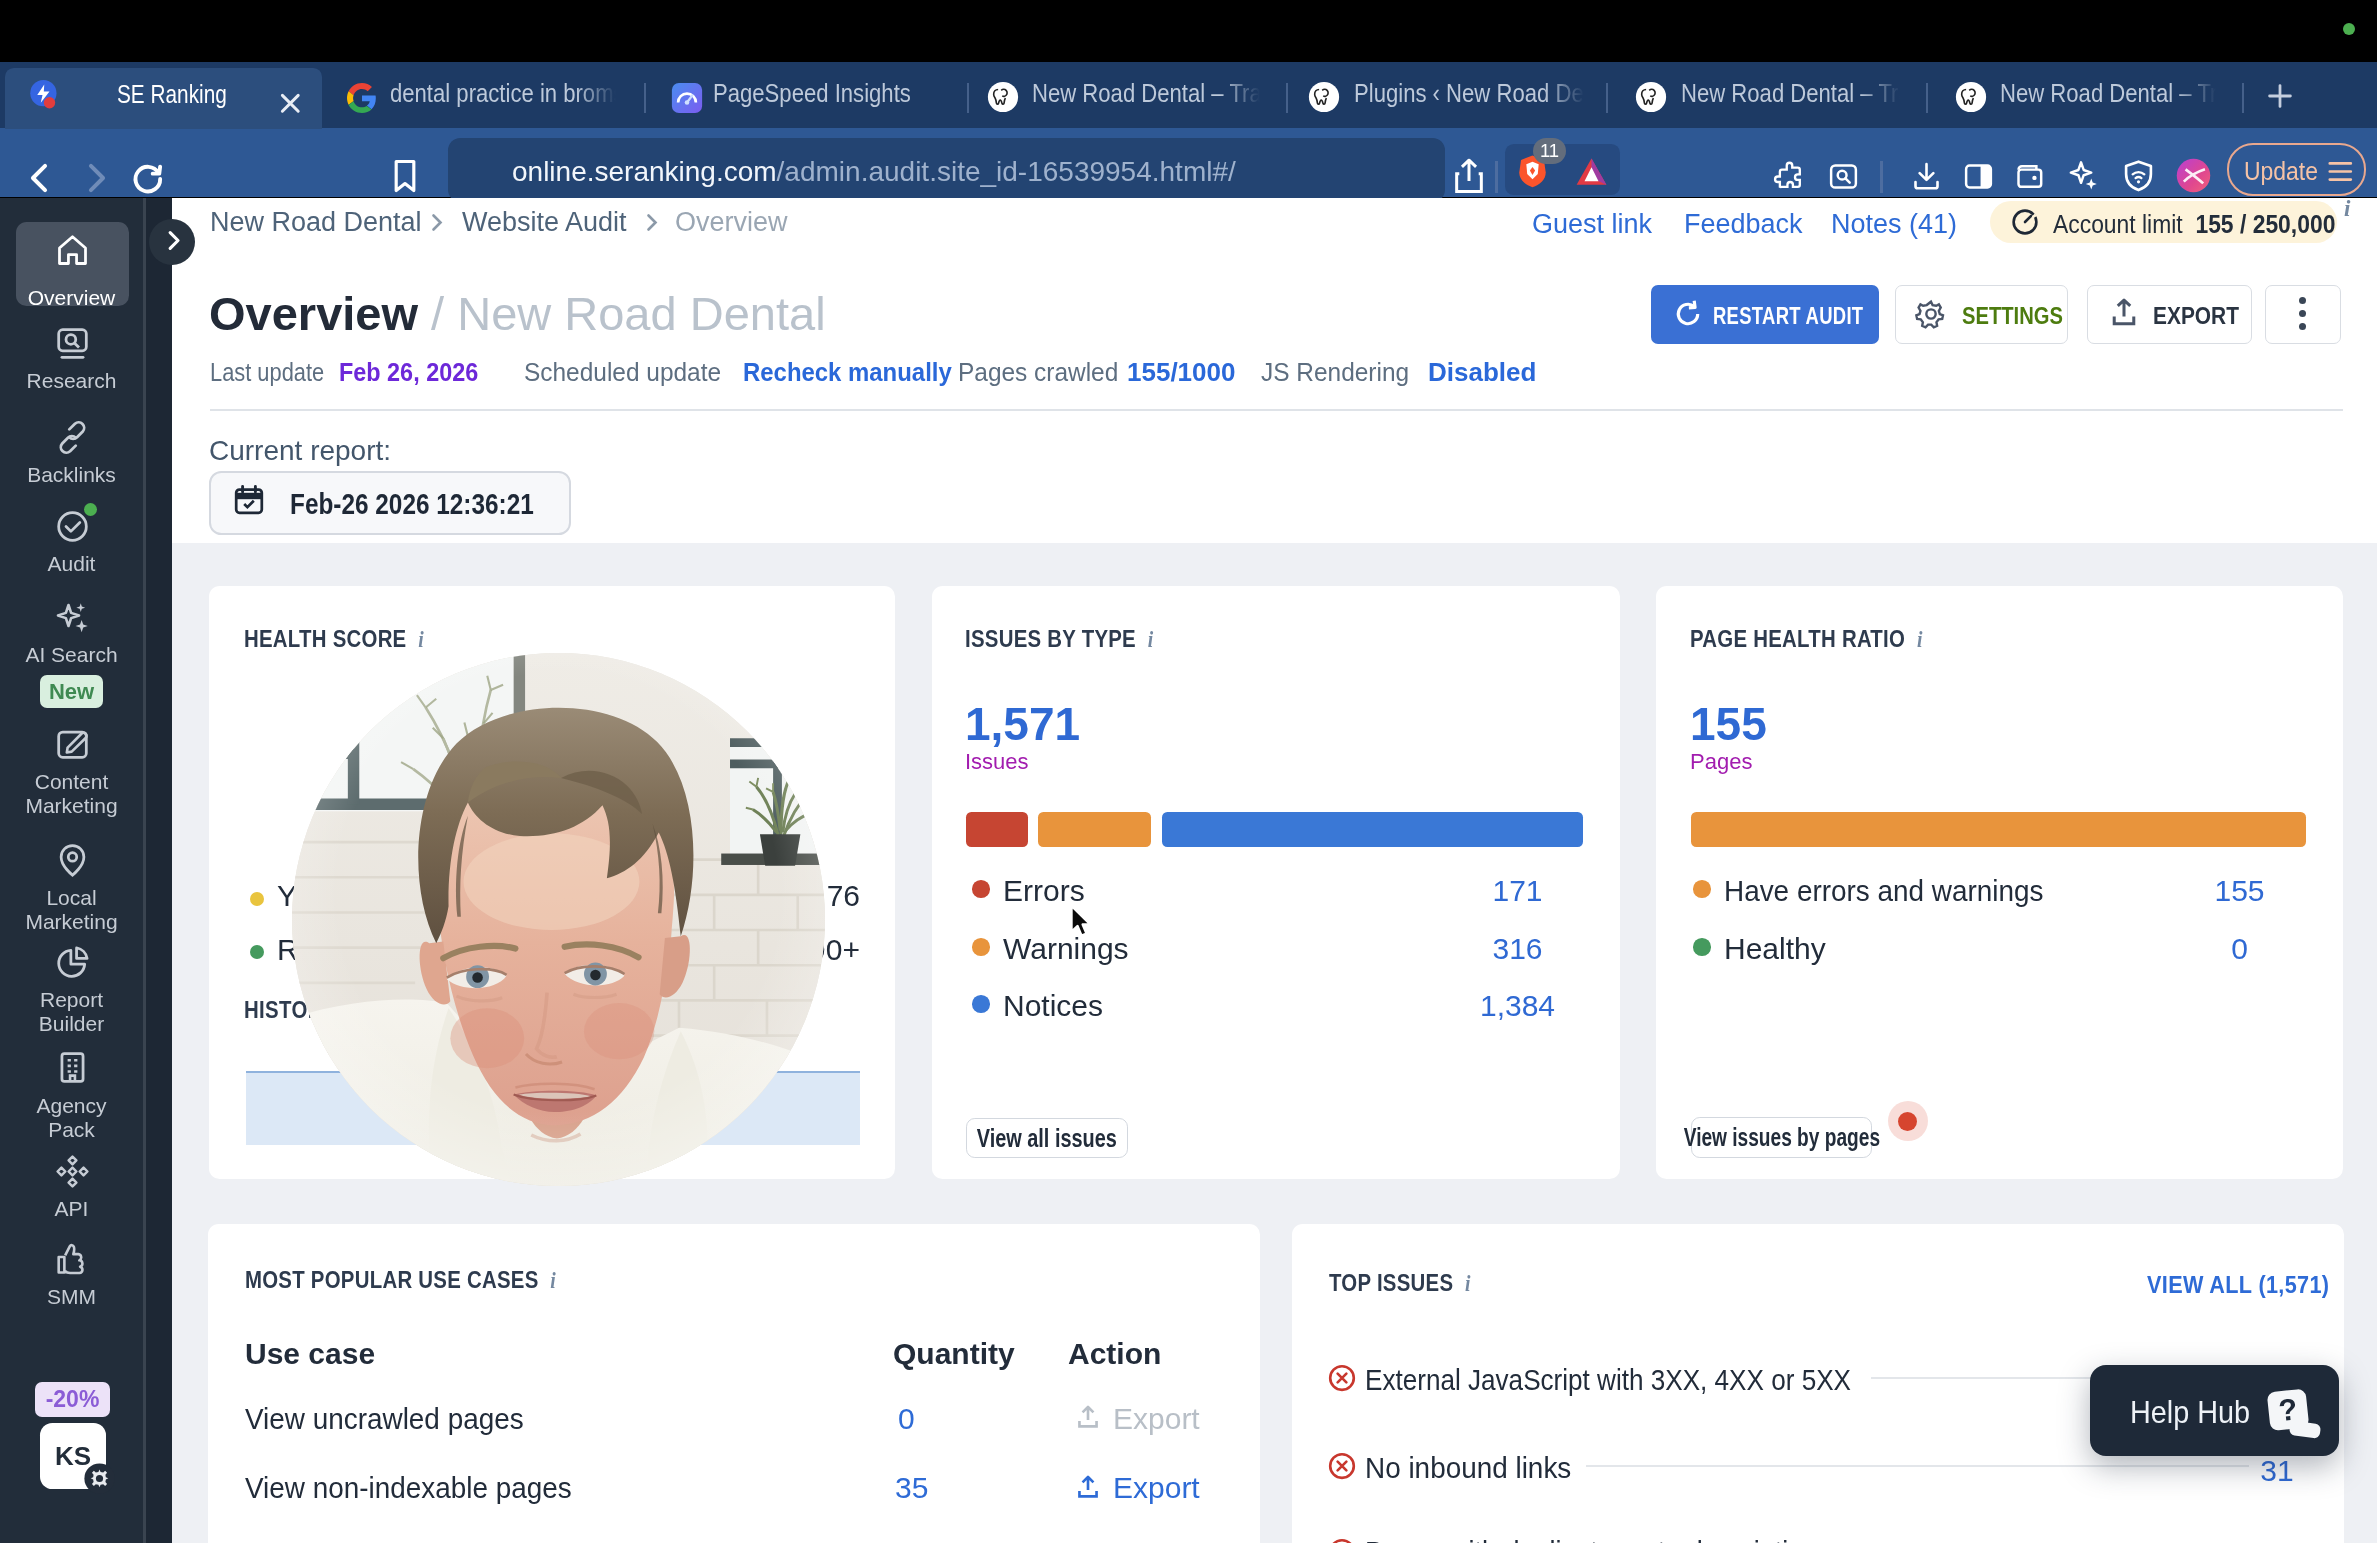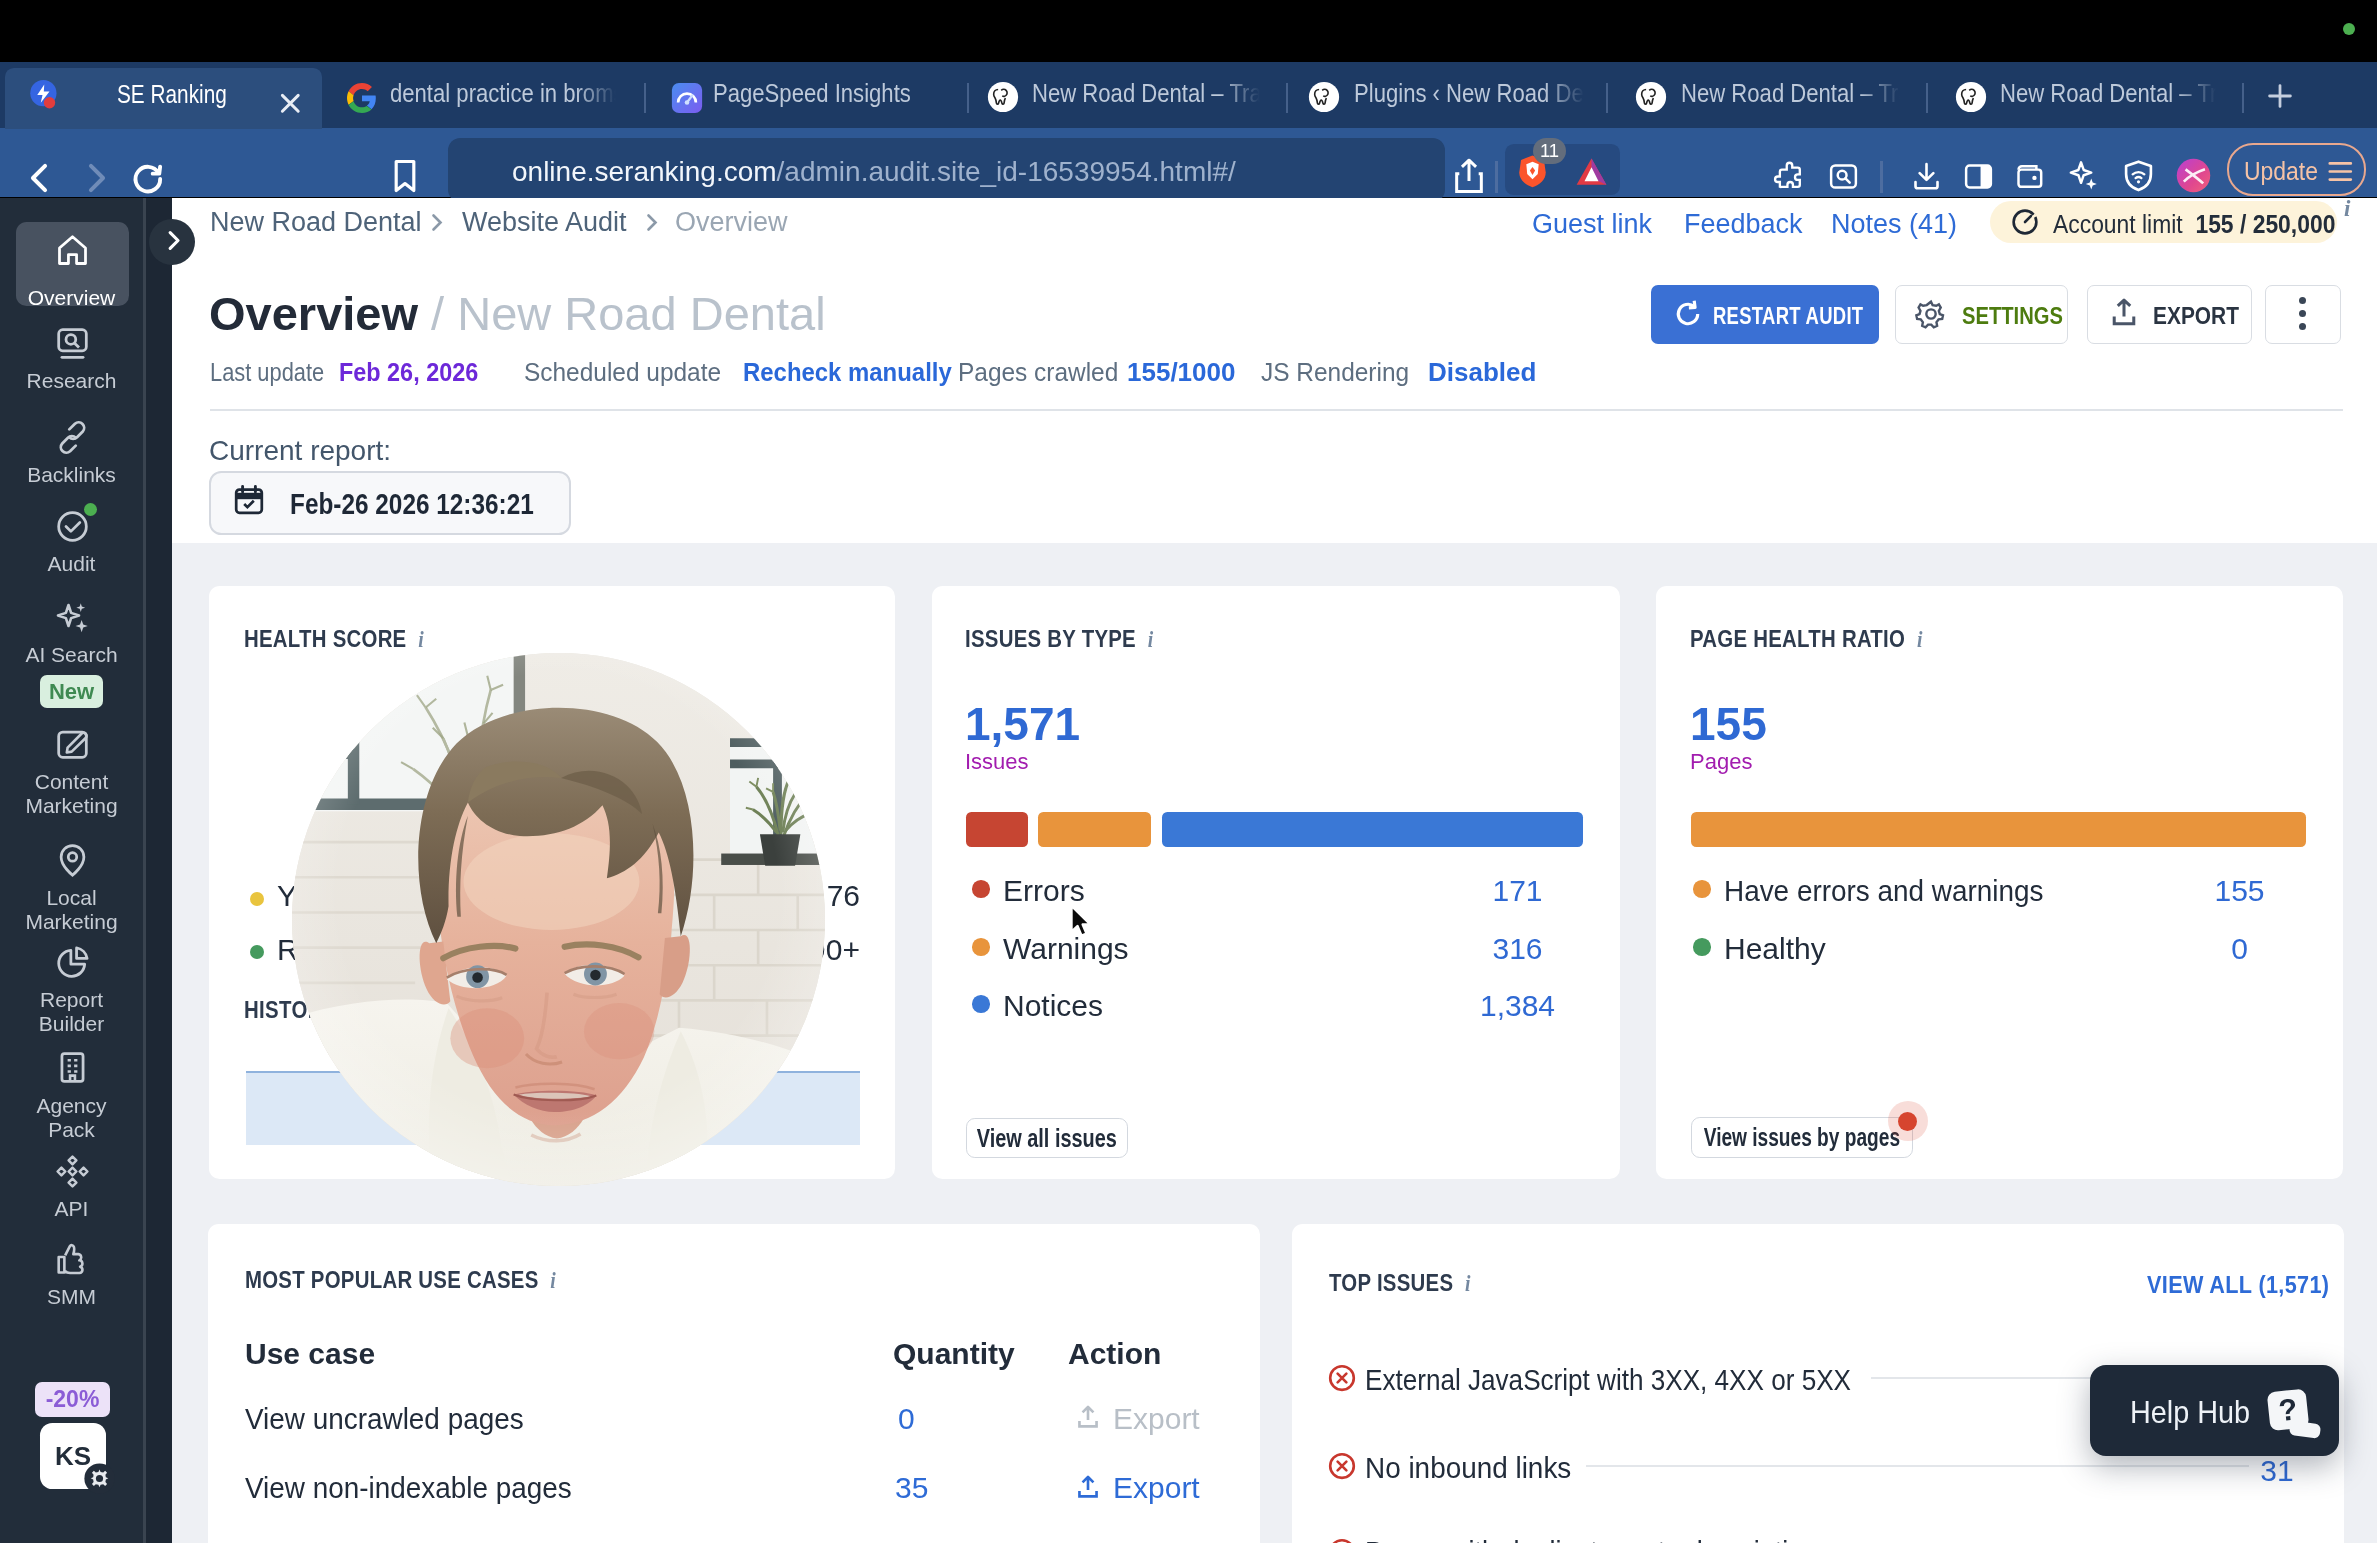--- a/index.html
+++ b/index.html
@@ -376,21 +376,21 @@
 <span class="ctitle" style="left:1690px;top:427px">PAGE HEALTH RATIO&nbsp; <span class="iinfo">i</span></span>
 <span class="bignum" style="left:1690px;top:499px">155</span>
 <span class="biglbl" style="left:1690px;top:551px">Pages</span>
 <div style="position:absolute;left:1691px;top:614px;width:615px;height:35px;background:#e8943c;border-radius:5.3px"></div>
 <div class="dot" style="left:1693px;top:682px;width:17.6px;height:17.6px;background:#e8943c"></div>
 <span class="rowlbl" style="left:1724px;top:676px"><span class="fit" style="transform:scaleX(.93)">Have errors and warnings</span></span>
 <span class="rowval" style="left:2173px;top:676px;width:133px">155</span>
 <div class="dot" style="left:1693px;top:740px;width:17.6px;height:17.6px;background:#459a5e"></div>
 <span class="rowlbl" style="left:1724px;top:734px">Healthy</span>
 <span class="rowval" style="left:2173px;top:734px;width:133px">0</span>
-<div class="cbtn" style="left:1691px;top:919px;width:222px;height:41px">
+<div class="cbtn" style="left:1691px;top:919px;width:181px;height:41px">
       <span class="fit" style="transform:scaleX(.75);transform-origin:50% 50%">View issues by pages</span>
     </div>
 <div class="dot" style="left:1888px;top:903px;width:40px;height:40px;background:rgba(214,69,47,.18)"></div>
 <div class="dot" style="left:1898px;top:914px;width:19.3px;height:19.3px;background:#d6452f"></div>
 
 <div class="card" style="left:208px;top:1026px;width:1052px;height:352px"></div>
 <div class="card" style="left:1292px;top:1026px;width:1052px;height:352px"></div>
 
 <span class="ctitle" style="left:245px;top:1068px">MOST POPULAR USE CASES&nbsp; <span class="iinfo">i</span></span>
 <span class="rowlbl" style="left:245px;top:1139px;font-weight:bold">Use case</span>

